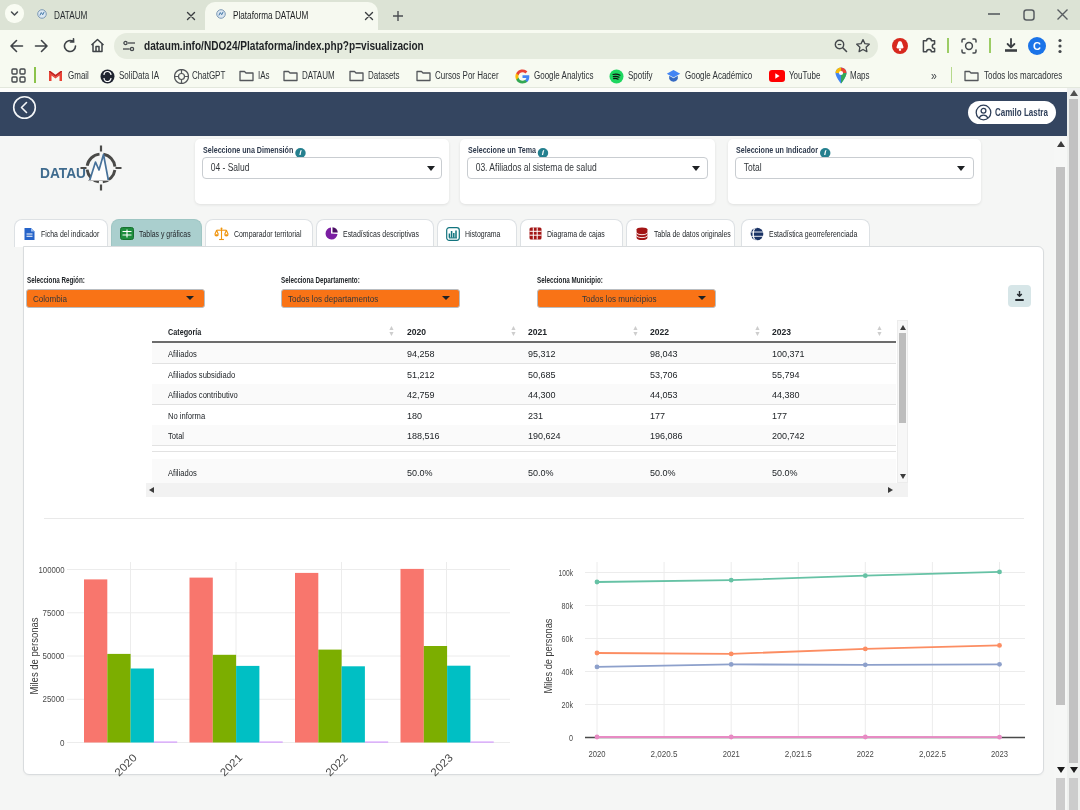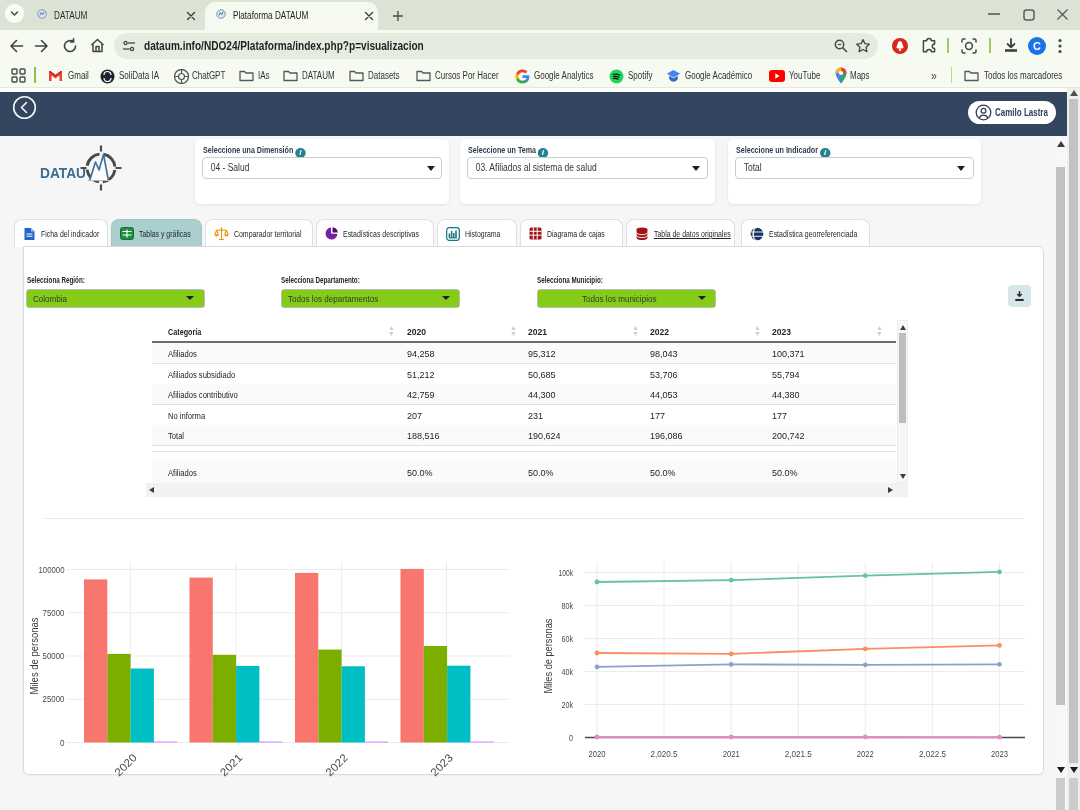--- a/index.html
+++ b/index.html
@@ -288,42 +288,42 @@
     </svg>
   <span>Histograma</span>
 </div>
 <div class="tab" style="left:520px;width:103px;">
   <svg width="13" height="13" viewBox="0 0 13 13">
       <rect x="0.5" y="0.5" width="12" height="12" rx="1.5" fill="#a31515"></rect>
       <path d="M0.5 4.3 H12.5 M0.5 8.2 H12.5 M4.3 0.5 V12.5 M8.2 0.5 V12.5" stroke="#fff" stroke-width="1"></path>
     </svg>
   <span>Diagrama de cajas</span>
 </div>
-<div class="tab" style="left:626px;width:109px;text-decoration:underline;">
+<div class="tab" style="left:626px;width:109px;">
   <svg width="14" height="14" viewBox="0 0 14 14">
       <ellipse cx="7" cy="2.6" rx="5.4" ry="2.1" fill="#a31515"></ellipse>
       <path d="M1.6 2.6 V11 c0 1.2 2.4 2.1 5.4 2.1 s5.4-.9 5.4-2.1 V2.6" fill="#a31515"></path>
       <path d="M1.6 5.6 c0 1.2 2.4 2.1 5.4 2.1 s5.4-.9 5.4-2.1 M1.6 8.5 c0 1.2 2.4 2.1 5.4 2.1 s5.4-.9 5.4-2.1" stroke="#fff" stroke-width="0.9" fill="none"></path>
     </svg>
   <span>Tabla de datos originales</span>
 </div>
 <div class="tab" style="left:741px;width:129px;">
   <svg width="14" height="14" viewBox="0 0 14 14">
       <circle cx="7" cy="7" r="6.3" fill="#1a3365"></circle>
       <path d="M7 0.7 c-2.8 0-4 3-4 6.3 s1.2 6.3 4 6.3 M1 5 h12 M1 9.3 h12" stroke="#fff" stroke-width="0.9" fill="none"></path>
       <path d="M4.5 1.5 c-1.5 2.5-1.5 8.5 0 11" stroke="#fff" stroke-width="0.9" fill="none"></path>
     </svg>
   <span>Estadística georreferenciada</span>
 </div>
 
 <div class="abs" style="left:23px;top:246px;width:1021px;height:529px;background:#fff;border:1px solid #d9dcde;border-radius:0 6px 6px 6px;box-shadow:0 1px 2px rgba(0,0,0,0.04);"></div>
 
 <style>
  .plbl { position:absolute; top:274px; font-size:9.5px; font-weight:bold; color:#212529; white-space:nowrap; transform:scaleX(0.66); transform-origin:0 50%; }
- .psel { position:absolute; top:289px; height:19px; background:#84cc16; border:1px solid #b9bdc1; border-radius:3px; font-size:9.5px; color:#33373b; line-height:17px; }
+ .psel { position:absolute; top:289px; height:19px; background:#f97316; border:1px solid #b9bdc1; border-radius:3px; font-size:9.5px; color:#33373b; line-height:17px; }
  .psel span { display:inline-block; padding-left:7px; transform:scaleX(0.85); transform-origin:0 50%; white-space:nowrap; }
  .pcaret { position:absolute; top:296px; width:0; height:0; border-left:4px solid transparent; border-right:4px solid transparent; border-top:4.5px solid #1e2124; }
 </style>
 <div class="plbl" style="left:27px;">Selecciona Región:</div>
 <div class="plbl" style="left:281px;">Selecciona Departamento:</div>
 <div class="plbl" style="left:537px;">Selecciona Municipio:</div>
 <div class="psel" style="left:26px;width:179px;"><span>Colombia</span></div>
 <div class="psel" style="left:281px;width:179px;"><span>Todos los departamentos</span></div>
 <div class="psel" style="left:537px;width:179px;padding-left:38px;"><span>Todos los municipios</span></div>
 <div class="pcaret" style="left:186px;"></div>
@@ -368,21 +368,21 @@
 <div class="td" style="left:772px;top:368.5px;">55,794</div>
 <div class="rline" style="top:383.5px;"></div>
 <div class="abs" style="left:152px;top:383.5px;width:744px;height:20.5px;background:#fafafa;"></div>
 <div class="td" style="left:168px;top:389.0px;transform:scaleX(0.8);">Afiliados contributivo</div>
 <div class="td" style="left:407px;top:389.0px;">42,759</div>
 <div class="td" style="left:528px;top:389.0px;">44,300</div>
 <div class="td" style="left:650px;top:389.0px;">44,053</div>
 <div class="td" style="left:772px;top:389.0px;">44,380</div>
 <div class="rline" style="top:404.0px;"></div>
 <div class="td" style="left:168px;top:409.5px;transform:scaleX(0.8);">No informa</div>
-<div class="td" style="left:407px;top:409.5px;">207</div>
+<div class="td" style="left:407px;top:409.5px;">180</div>
 <div class="td" style="left:528px;top:409.5px;">231</div>
 <div class="td" style="left:650px;top:409.5px;">177</div>
 <div class="td" style="left:772px;top:409.5px;">177</div>
 <div class="rline" style="top:424.5px;"></div>
 <div class="abs" style="left:152px;top:424.5px;width:744px;height:20.5px;background:#fafafa;"></div>
 <div class="td" style="left:168px;top:430.0px;transform:scaleX(0.8);">Total</div>
 <div class="td" style="left:407px;top:430.0px;">188,516</div>
 <div class="td" style="left:528px;top:430.0px;">190,624</div>
 <div class="td" style="left:650px;top:430.0px;">196,086</div>
 <div class="td" style="left:772px;top:430.0px;">200,742</div>

